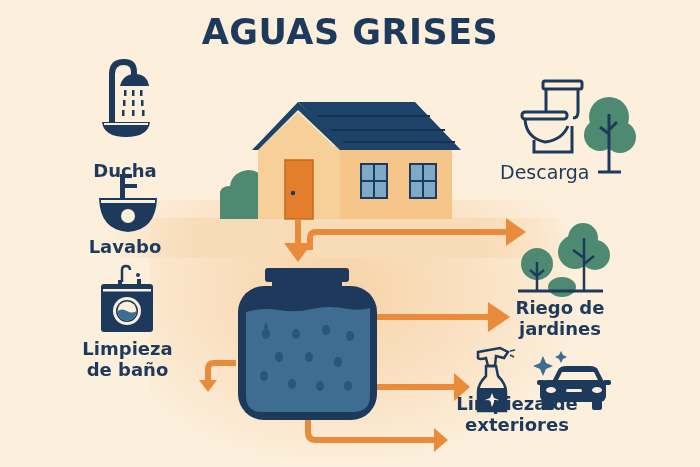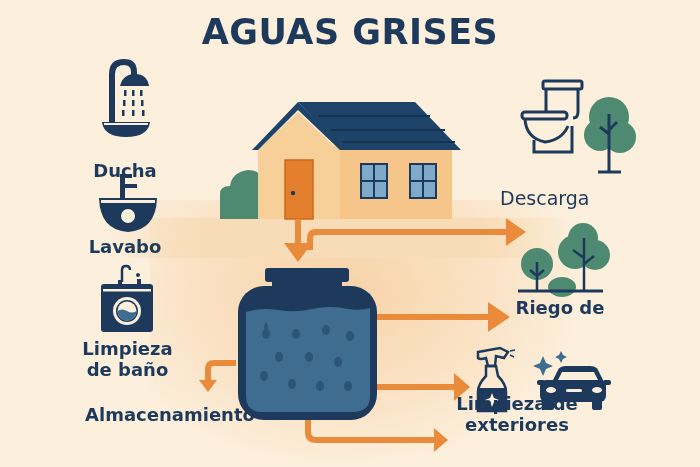--- a/index.html
+++ b/index.html
@@ -197,24 +197,24 @@
   <span>Ducha</span>
 </div>
 <div class="label" style="left:80px;top:236px;width:90px;">
   <span>Lavabo</span>
 </div>
 <div class="label" style="left:70px;top:338px;width:115px;">
   <div>Limpieza</div>
   <div>de baño</div>
 </div>
 <div class="label" style="left:55px;top:404px;width:230px;">
-  <div>Almacenamiento</div>
-</div>
-<div class="label" style="left:500px;top:162px;width:130px;text-align:left;font-weight:normal;font-size:19px;margin-top:26px;">
+</div>
+<div class="label" style="left:500px;top:162px;width:130px;text-align:left;font-weight:normal;font-size:19px;">
   <div>Descarga</div>
 </div>
 <div class="label" style="left:510px;top:297px;width:100px;">
   <div>Riego de</div>
+  <div>jardines</div>
 </div>
 <div class="label" style="left:452px;top:393px;width:130px;">
   <div>Limpieza de</div>
   <div>exteriores</div>
 </div>
 
 </body></html>

